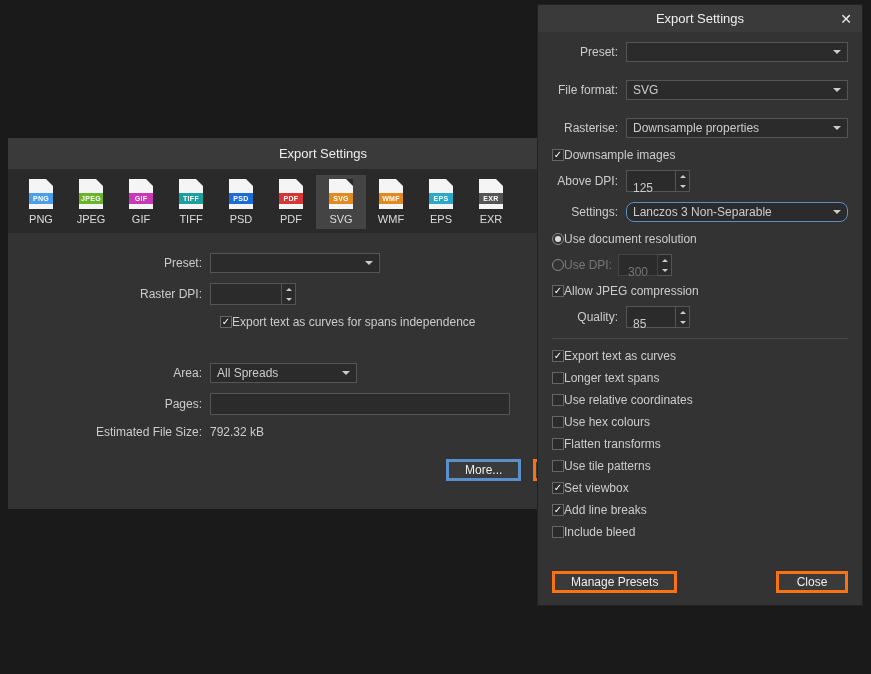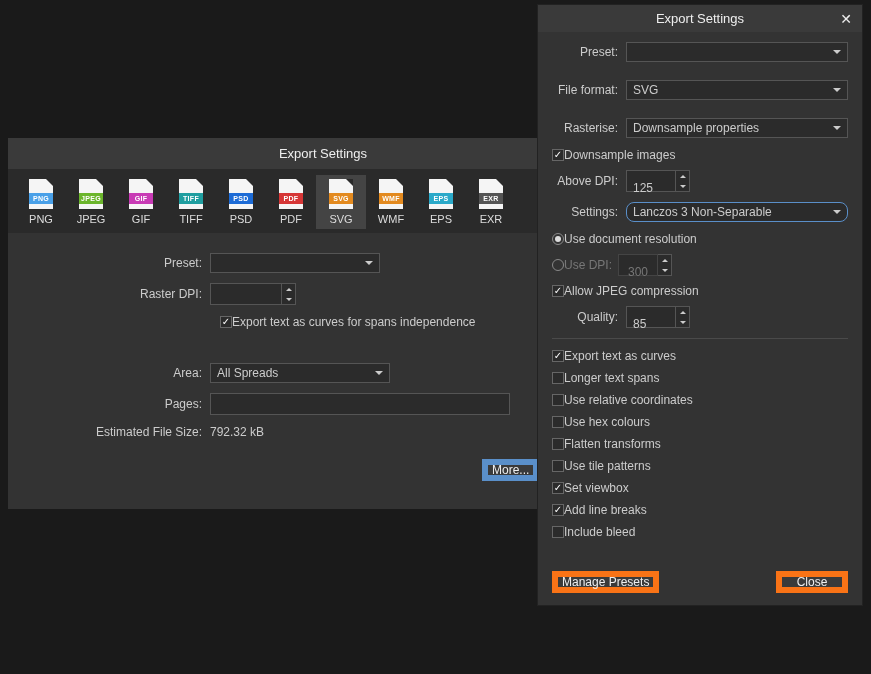--- a/index.html
+++ b/index.html
@@ -167,23 +167,23 @@
   .text-input {
     background: #2b2b2b;
     border: 1px solid #555;
     color: #ccc;
     padding: 10px 6px;
     font-size: 12px;
     height: 20px;
   }
   .btn {
     background: #3a3a3a;
-    border: 6px solid #f97316;
+    border: 3px solid #f97316;
     color: #eee;
-    padding: 3px 4px;
+    padding: 3px 16px;
     font-size: 12px;
     cursor: pointer;
     height: 22px;
     display: inline-flex;
     align-items: center;
   }
   .btn.highlight {
     border-color: #5a8fc9;
   }
   .left-buttons {
@@ -393,21 +393,21 @@
     </div>
     <div class="check-row" style="padding-left:200px;">
       <span class="checkbox checked"></span>
       <span>Export text as curves for spans independence</span>
     </div>
 
     <div style="height:26px"></div>
 
     <div class="form-row">
       <div class="form-label">Area:</div>
-      <div class="select" style="width:180px">
+      <div class="select" style="width:147px">
         <span>All Spreads</span>
       </div>
     </div>
     <div class="form-row">
       <div class="form-label">Pages:</div>
       <div class="text-input" style="width:300px">
         <span></span>
       </div>
     </div>
     <div class="form-row">

